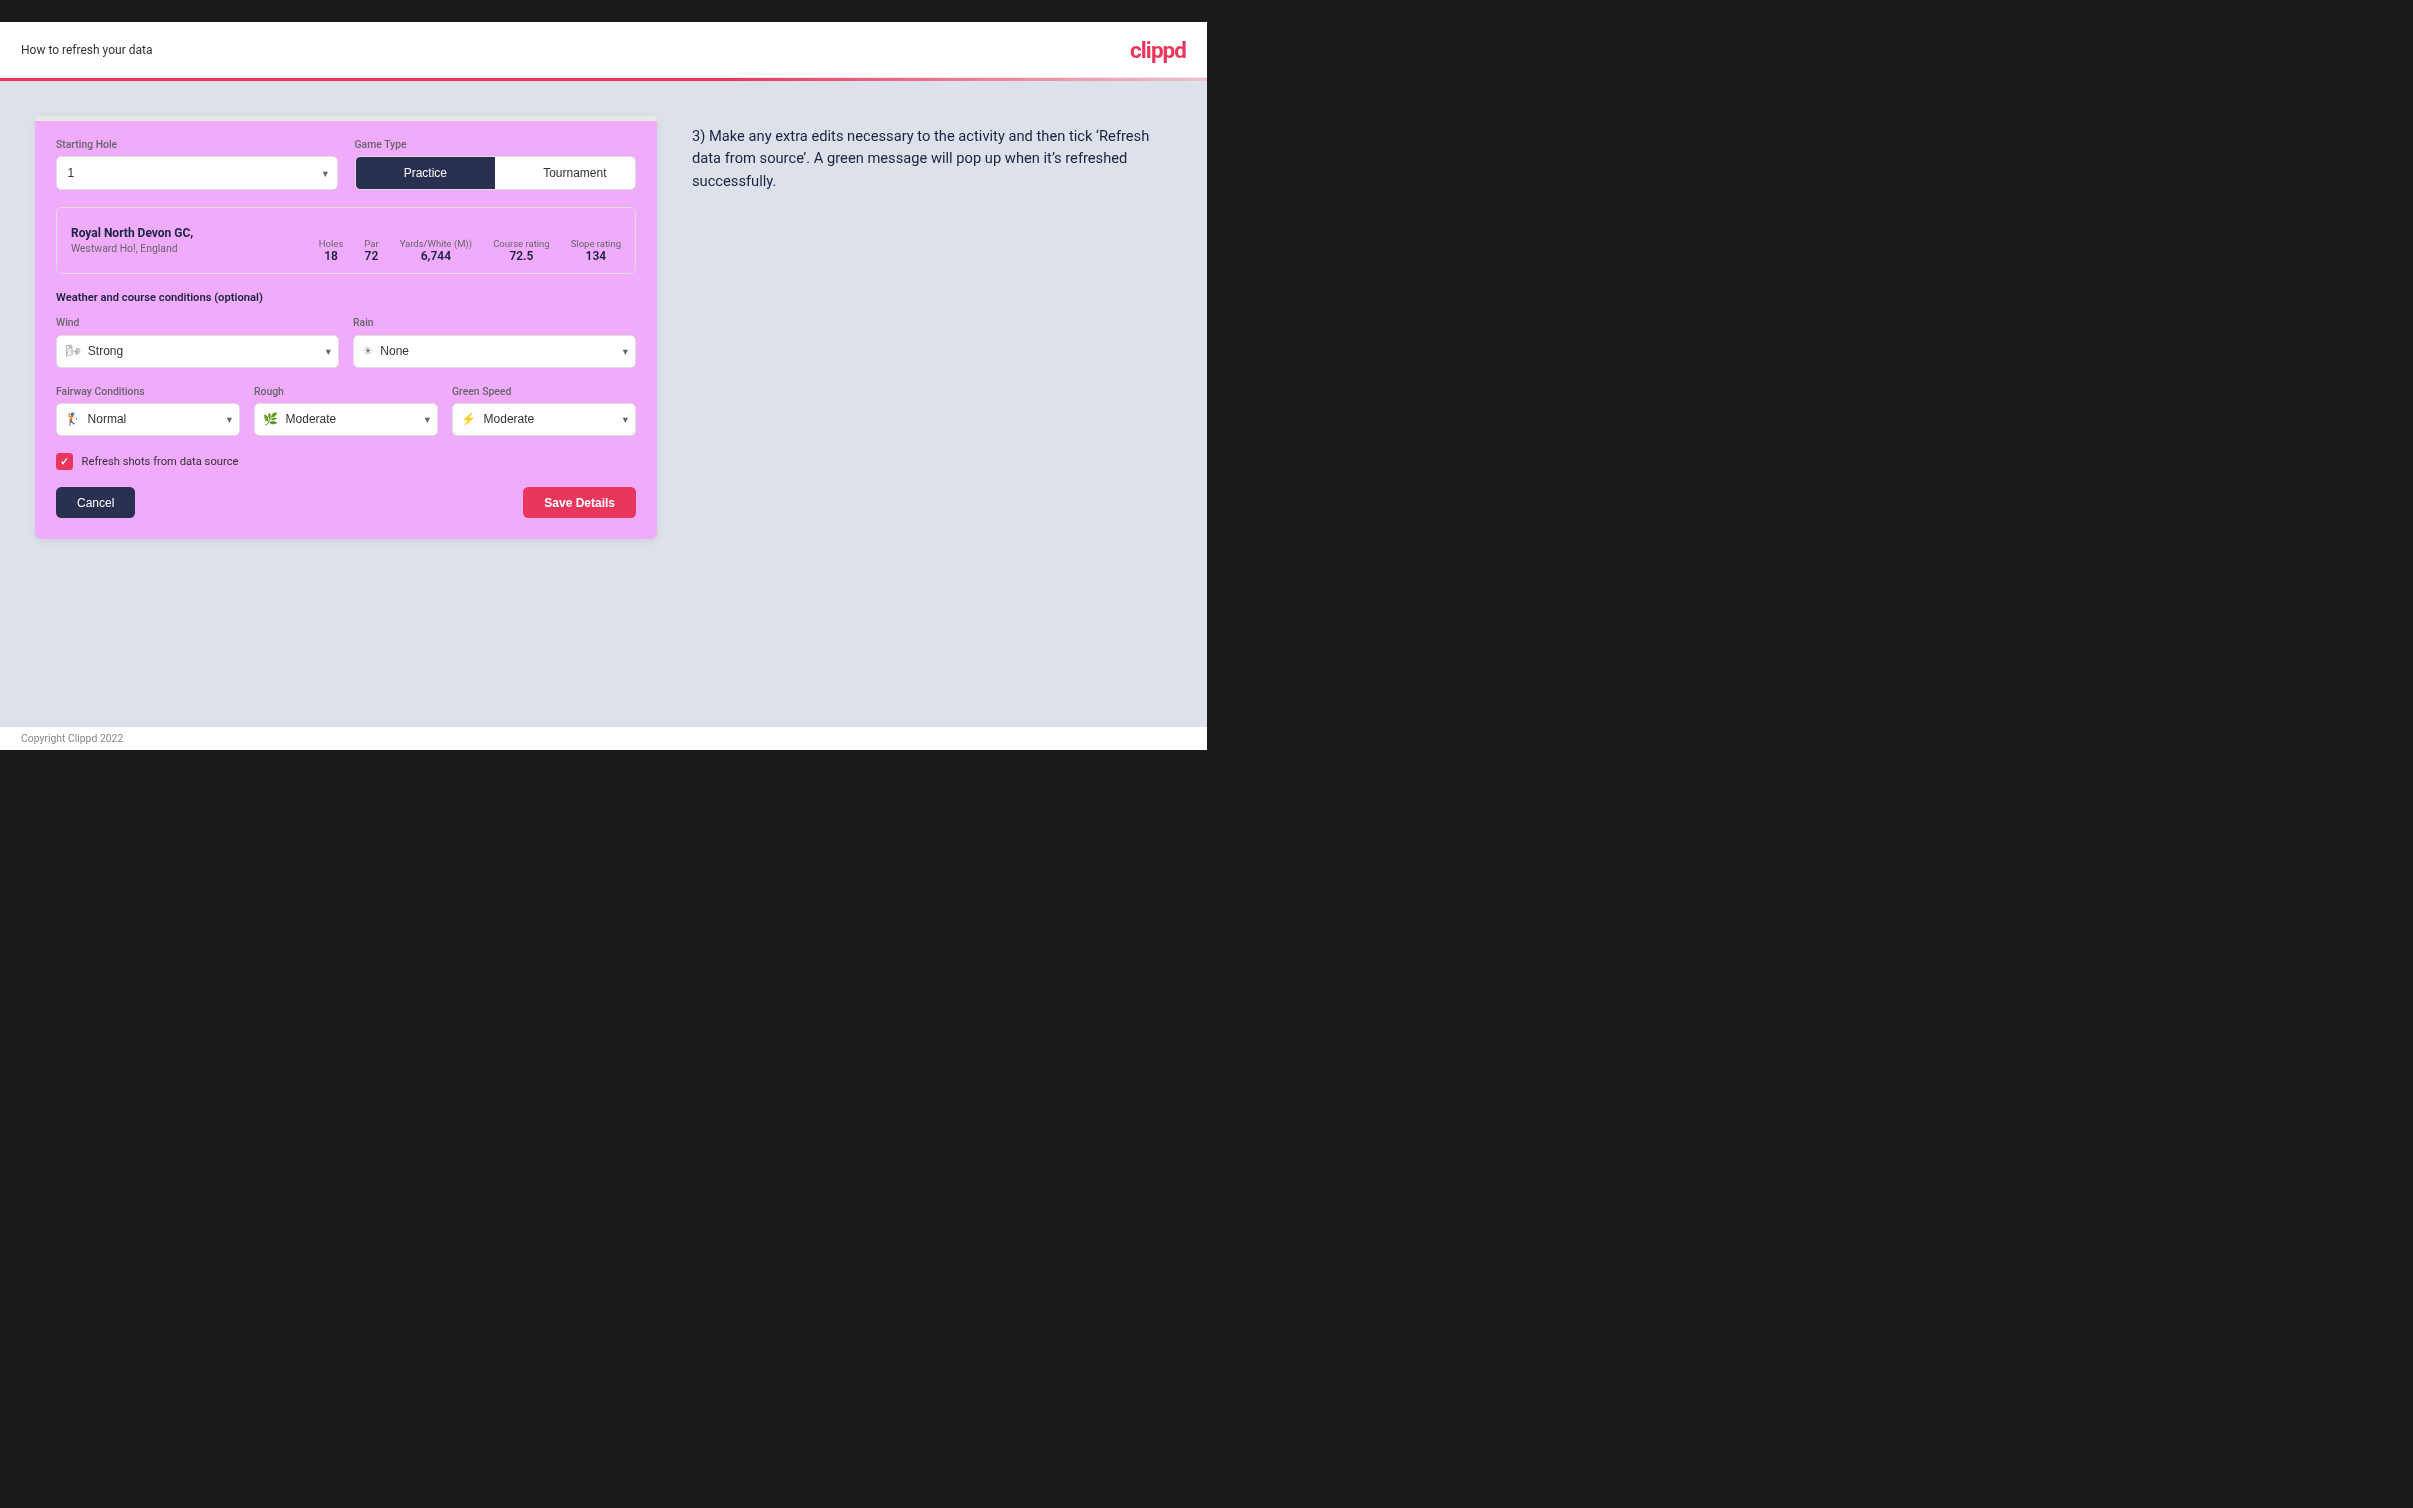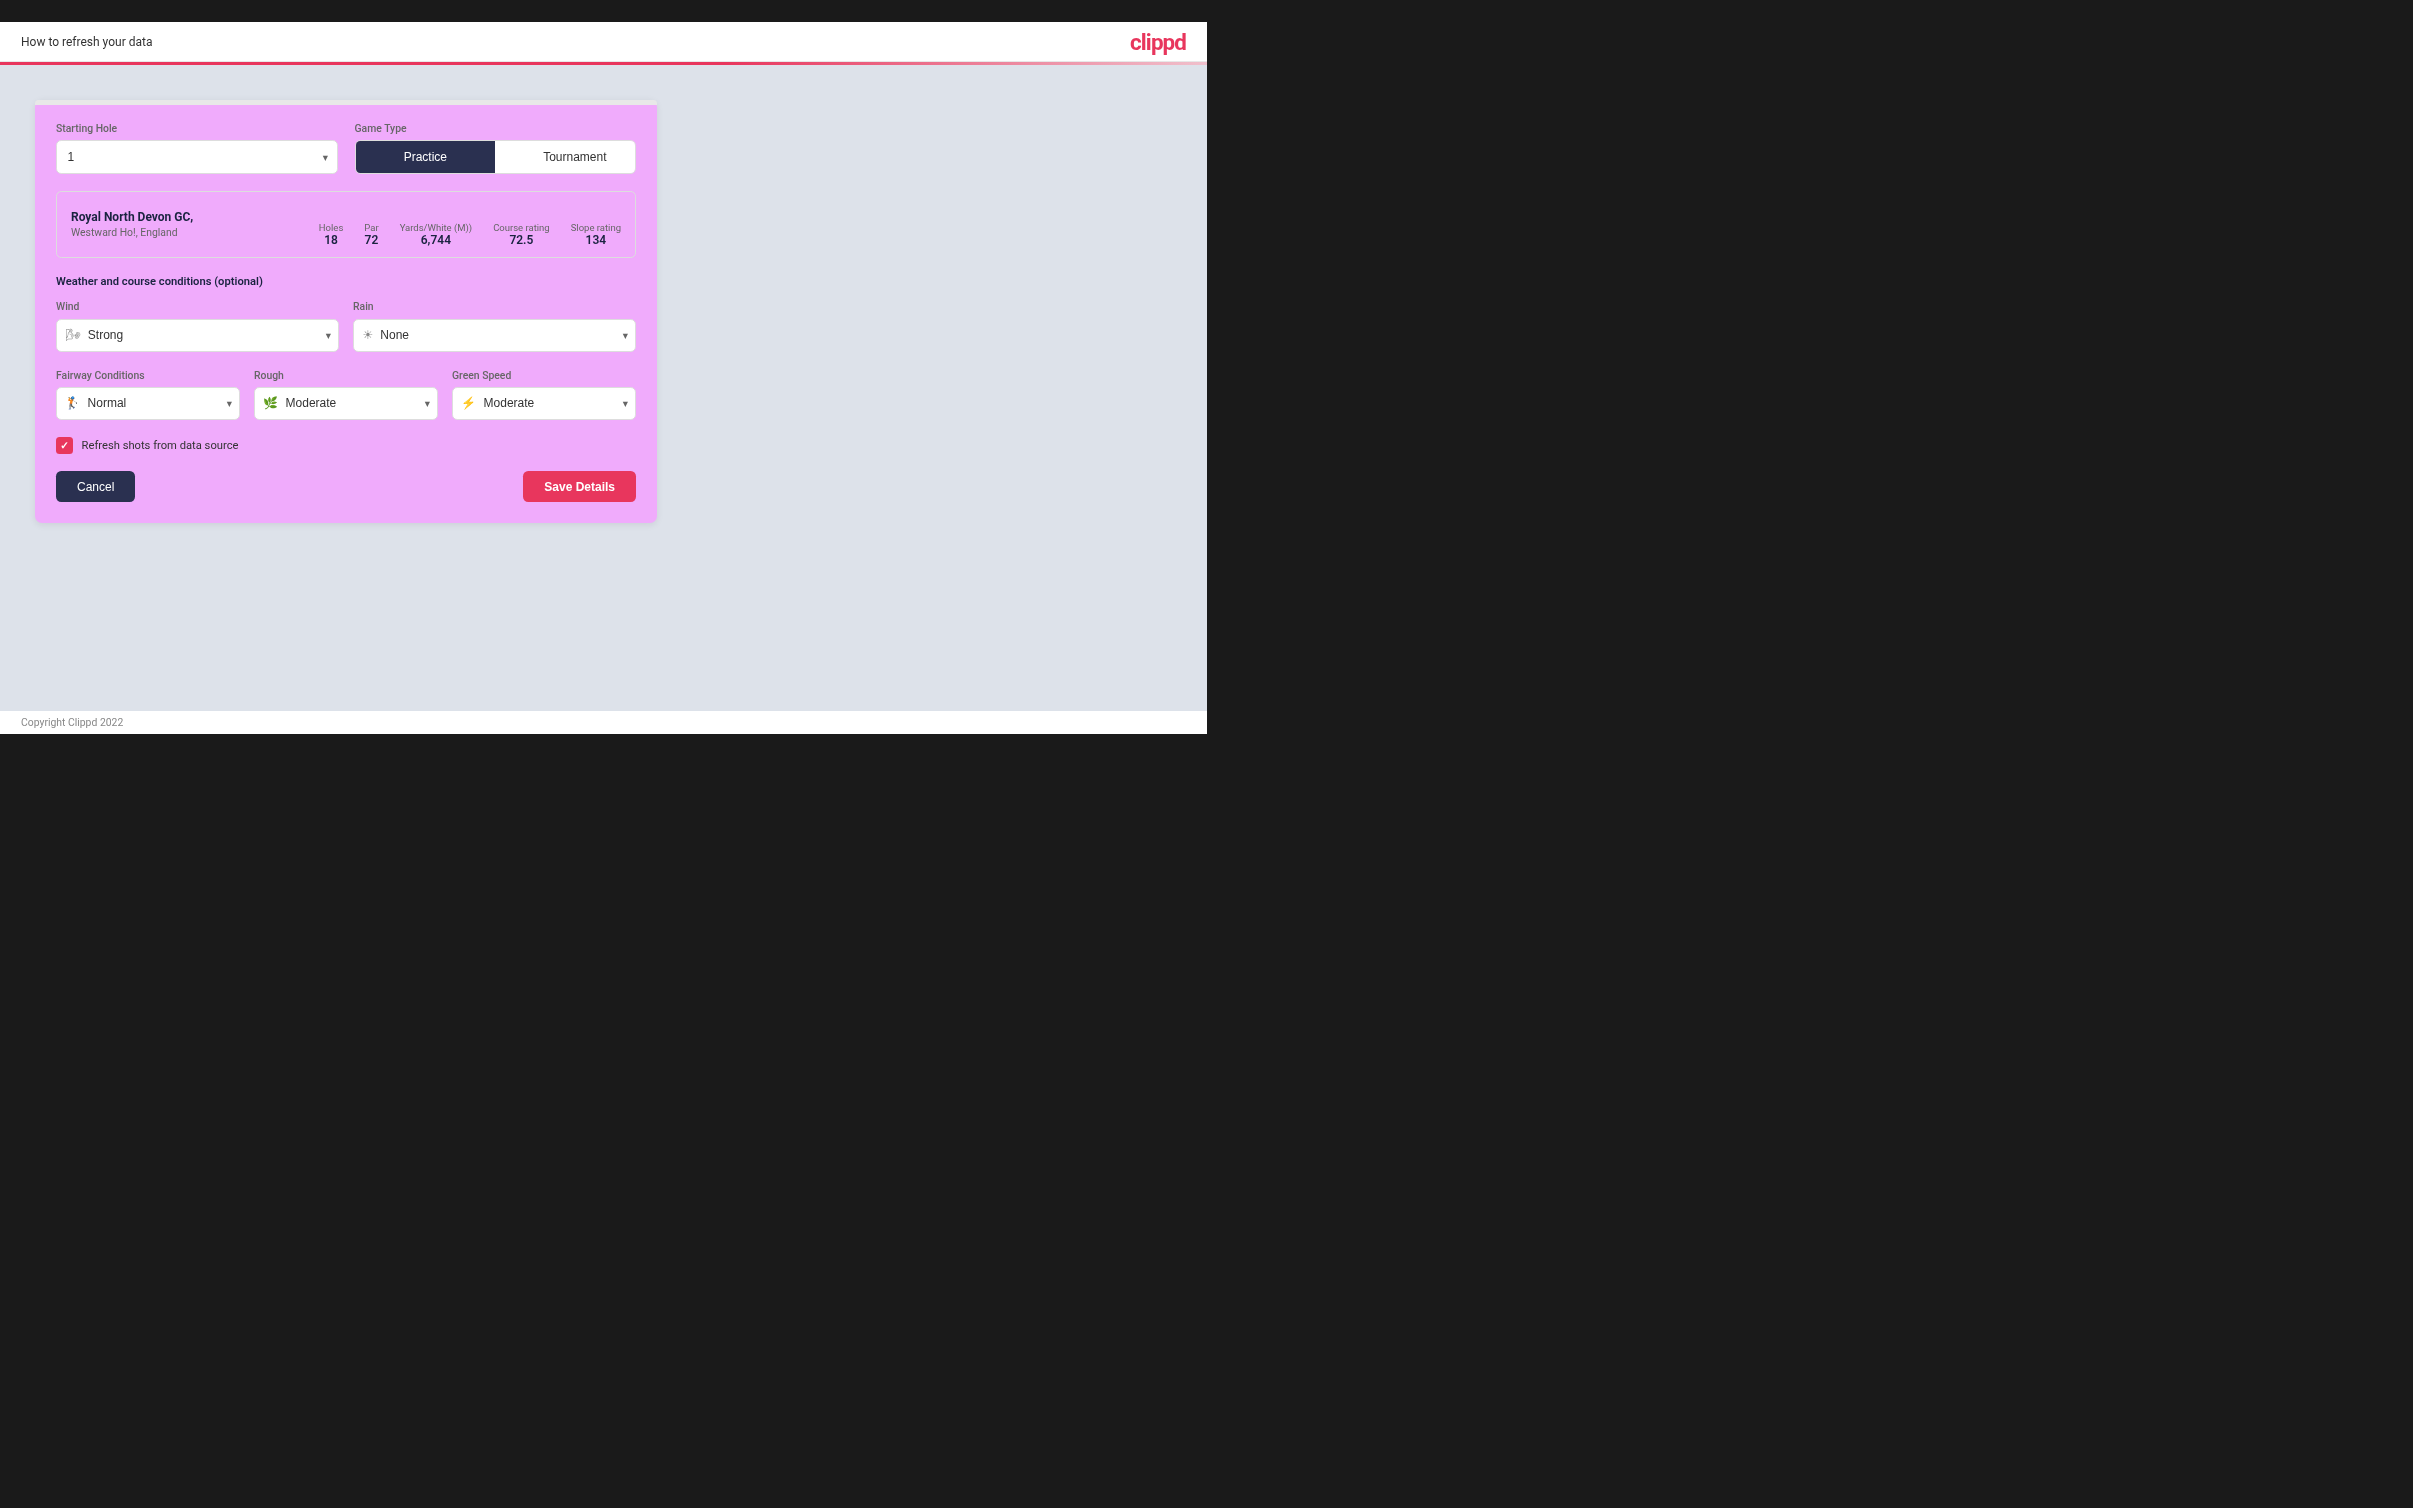--- a/index.html
+++ b/index.html
@@ -12,21 +12,21 @@
     .top-bar {
       background: #1a1a1a;
       height: 22.4px;
     }
     .header {
       background: #ffffff;
       display: flex;
       align-items: center;
       justify-content: space-between;
       padding: 0 21px;
-      height: 40px;
+      height: 56px;
       border-bottom: 1.7px solid #e8e8e8;
     }
     .header-title {
       font-size: 12px;
       color: #333;
     }
     .logo {
       font-size: 22.4px;
       font-weight: 700;
       color: #e8365d;
@@ -415,19 +415,22 @@
         </div>
         <span class="checkbox-label">Refresh shots from data source</span>
       </div>
 
       <div class="btn-row">
         <button class="btn-cancel">Cancel</button>
         <button class="btn-save">Save Details</button>
       </div>
     </div>
 
+    <div class="side-text">
+      <p>3) Make any extra edits necessary to the activity and then tick ‘Refresh data from source’. A green message will pop up when it’s refreshed successfully.</p>
+    </div>
   </div>
 </div>
 
 <div class="footer">
   <span>Copyright Clippd 2022</span>
 </div>
 
 
 </body></html>

